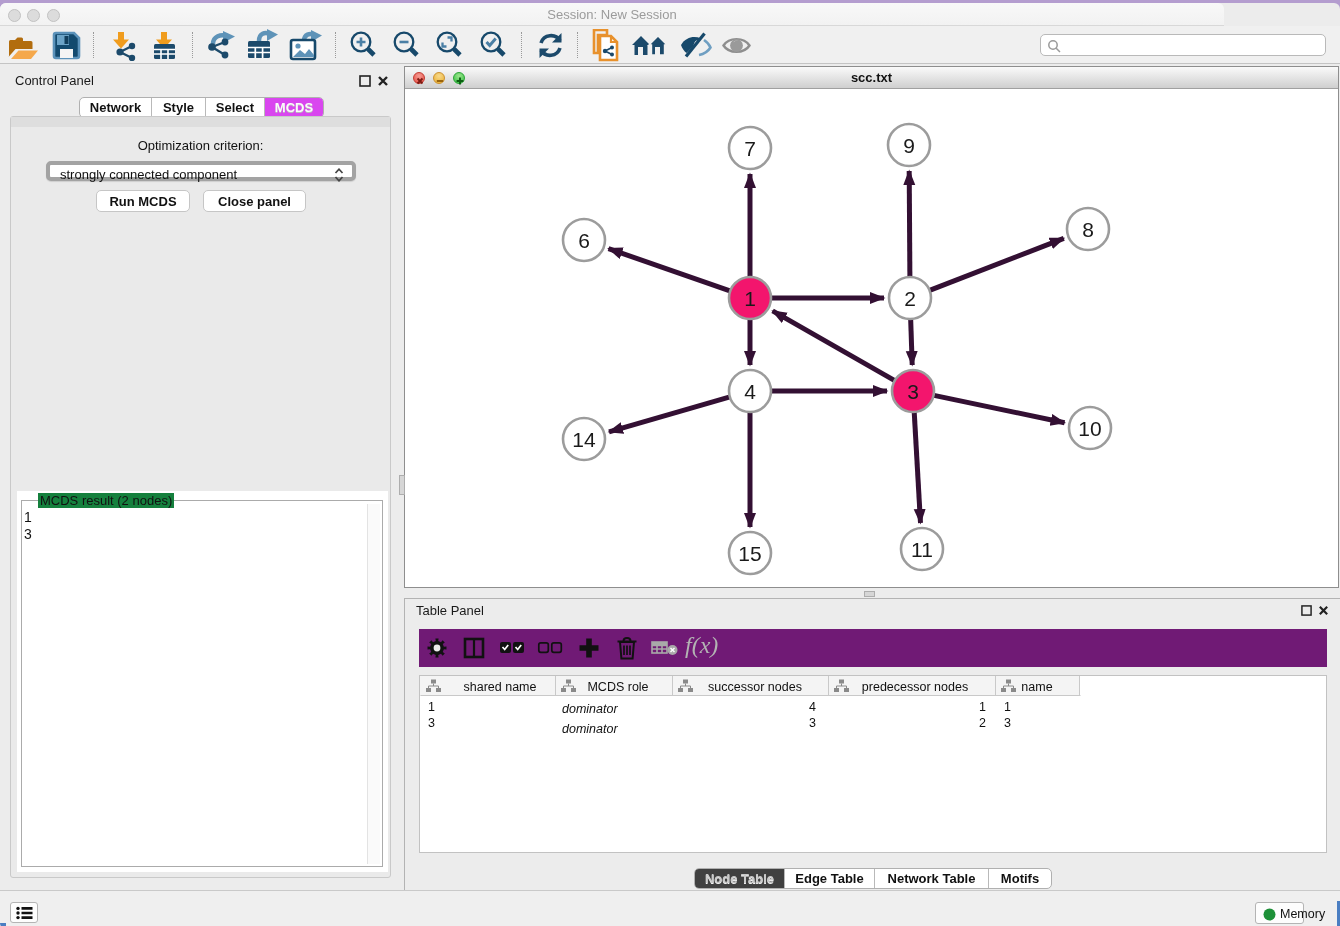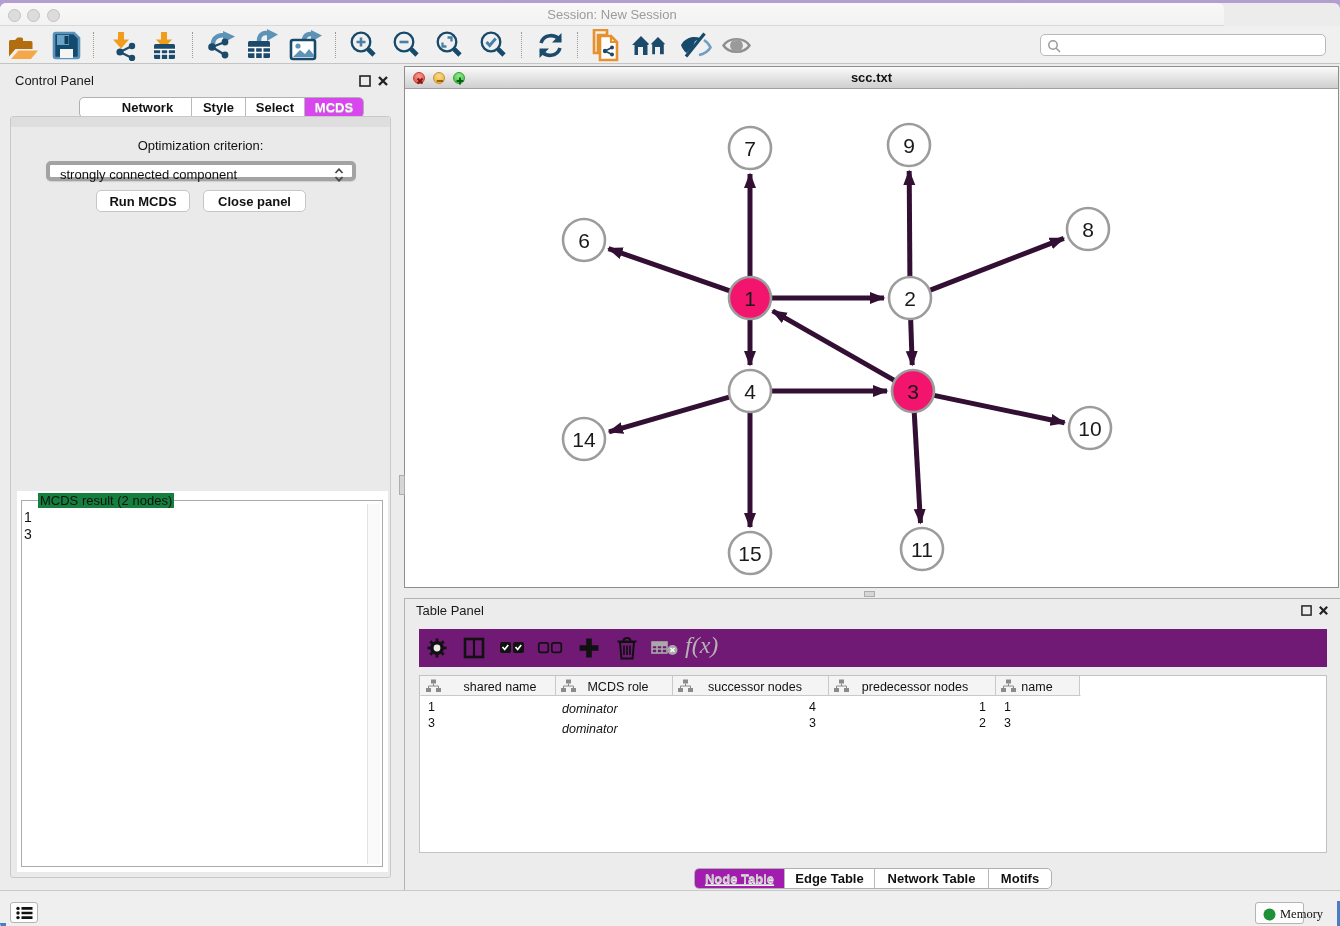--- a/index.html
+++ b/index.html
@@ -160,21 +160,21 @@
   </div>
   <div id="cpanel">
     <div class="ptitle abs" style="left:15px;top:7px;">Control Panel</div>
     <svg class="abs" style="left:359px;top:9px;" width="12" height="12" viewBox="0 0 12 12">
         <rect x="1" y="1" width="10" height="10" fill="none" stroke="#222" stroke-width="1.6"></rect>
       </svg>
     <svg class="abs" style="left:377px;top:9px;" width="12" height="12" viewBox="0 0 12 12">
         <path d="M2 2 L10 10 M10 2 L2 10" stroke="#222" stroke-width="2.4"></path>
       </svg>
     <div class="tabrow" style="left:79px;top:31px;">
-      <div class="tab" style="width:88px;margin-left:24px;">Network</div>
+      <div class="tab" style="width:72px;">Network</div>
       <div class="tab" style="width:54px;">Style</div>
       <div class="tab" style="width:59px;">Select</div>
       <div class="tab sel" style="width:58px;">MCDS</div>
     </div>
     <div id="cpcontent">
       <div class="topstrip"></div>
       <div class="abs" style="left:0;top:21px;width:100%;text-align:center;font-size:13px;font-weight:400;color:#111;">Optimization criterion:</div>
       <div class="abs" style="left:35px;top:44px;width:310px;height:20px;background:#fff;border:4px solid #a3a3a3;border-radius:5px;box-shadow:0 1px 1px rgba(0,0,0,0.12);">
         <div style="position:absolute;left:10px;top:2px;font-size:13px;color:#111;">strongly connected component</div>
         <svg style="position:absolute;right:8px;top:3px;" width="10" height="14" viewBox="0 0 10 14">
@@ -346,36 +346,36 @@
           <text x="617" y="14.5">name</text>
         </g>
       </svg>
       <div class="abs" style="left:8px;top:23px;font-size:12.5px;color:#111;line-height:16px;">1<br>3</div>
       <div class="abs" style="left:142px;top:23px;font-size:12.5px;color:#111;line-height:20px;font-style:italic;">dominator<br>dominator</div>
       <div class="abs" style="left:330px;top:23px;width:66px;text-align:right;font-size:12.5px;color:#111;line-height:16px;">4<br>3</div>
       <div class="abs" style="left:500px;top:23px;width:66px;text-align:right;font-size:12.5px;color:#111;line-height:16px;">1<br>2</div>
       <div class="abs" style="left:584px;top:23px;font-size:12.5px;color:#111;line-height:16px;">1<br>3</div>
     </div>
     <div class="tabrow" style="left:289px;top:269px;">
-      <div class="tab sel" style="width:90px;background:#a21caf;color:#c9c9c9;text-shadow:0 1px 0 #f5f5f5;text-decoration:underline;">Node Table</div>
+      <div class="tab sel" style="width:90px;background:#404040;color:#c9c9c9;text-shadow:0 1px 0 #f5f5f5;">Node Table</div>
       <div class="tab" style="width:90px;">Edge Table</div>
       <div class="tab" style="width:114px;">Network Table</div>
       <div class="tab" style="width:62px;">Motifs</div>
     </div>
   </div>
   <div id="statusbar">
     <div class="smallbtn" style="left:10px;top:11px;width:28px;height:21px;">
       <svg style="position:absolute;left:5px;top:3px;" width="17" height="14" viewBox="0 0 17 14">
         <circle cx="2" cy="2.4" r="1.7" fill="#111"></circle>
           <circle cx="2" cy="7" r="1.7" fill="#111"></circle>
           <circle cx="2" cy="11.6" r="1.7" fill="#111"></circle>
         <path d="M5.5 2.4 h11 M5.5 7 h11 M5.5 11.6 h11" stroke="#111" stroke-width="2.6"></path>
       </svg>
     </div>
-    <div class="smallbtn" style="left:1255px;top:11px;width:49px;height:22px;font-family:Liberation Serif, serif;">
+    <div class="smallbtn" style="left:1255px;top:11px;width:49px;height:22px;">
       <svg style="position:absolute;left:7px;top:5px;" width="13" height="13" viewBox="0 0 13 13">
           <circle cx="6.5" cy="6.5" r="6" fill="#1d9038"></circle>
         </svg>
       <div style="position:absolute;left:24px;top:4px;font-size:12.5px;color:#111;">Memory</div>
     </div>
   </div>
   <div class="abs" style="left:0;top:920px;width:6px;height:6px;background:#4a7ec2;border-radius:0 0 0 6px;"></div>
   <div class="abs" style="left:1337px;top:898px;width:3px;height:28px;background:#4a7ec2;"></div>
 </div>
 

